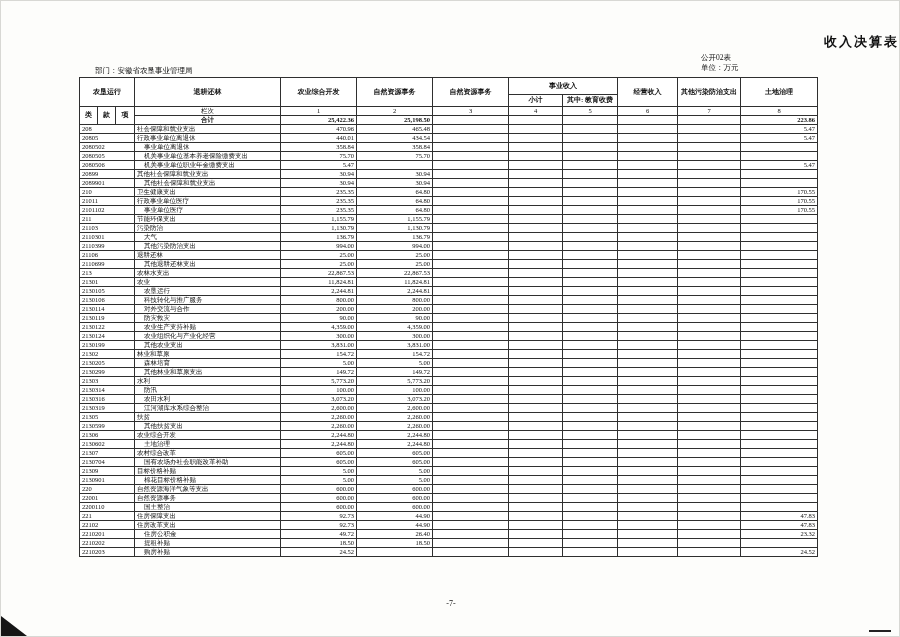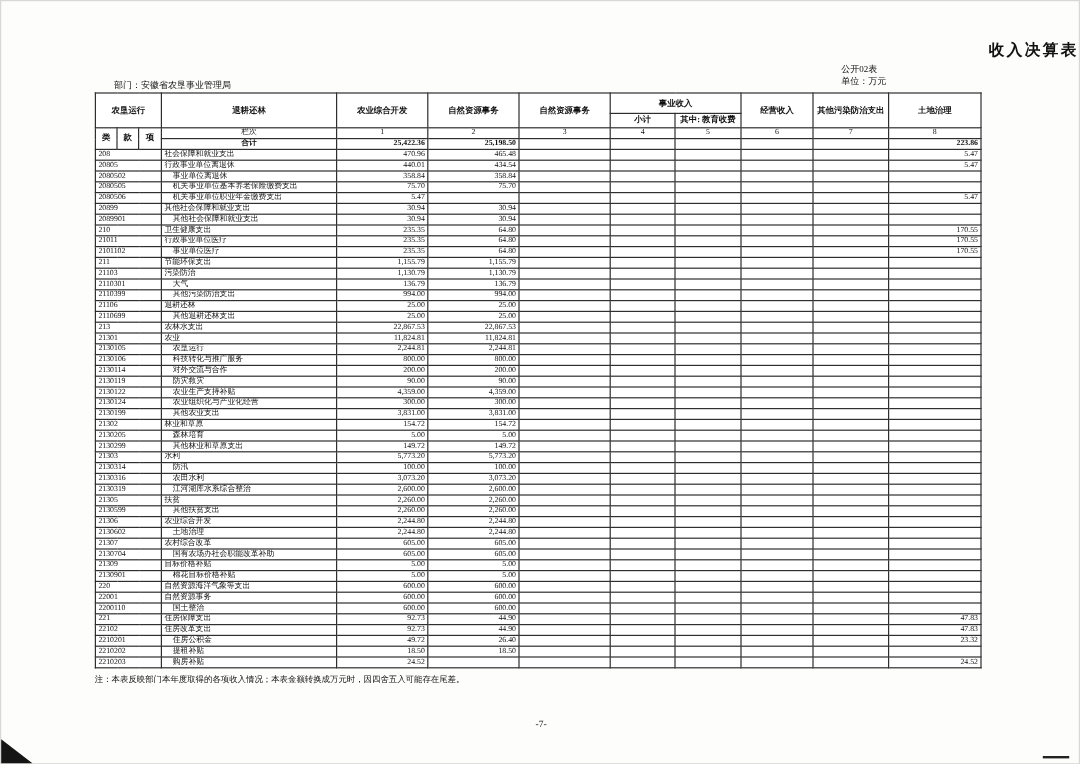--- a/index.html
+++ b/index.html
@@ -761,18 +761,17 @@
       <td class="num"></td>
       <td class="num"></td>
       <td class="num"></td>
       <td class="num"></td>
       <td class="num"></td>
       <td class="num">24.52</td>
     </tr>
   </tbody>
   </table>
 
-  <div class="note">注：本表反映部门本年度取得的各项收入情况；本表金额转换成万元时，因四舍五入可能存在尾差。</div>
   <div class="pageno">-7-</div>
 
   <div class="corner-artifact"></div>
   <div class="edge-dash"></div>
 </div>
 
 </body></html>

